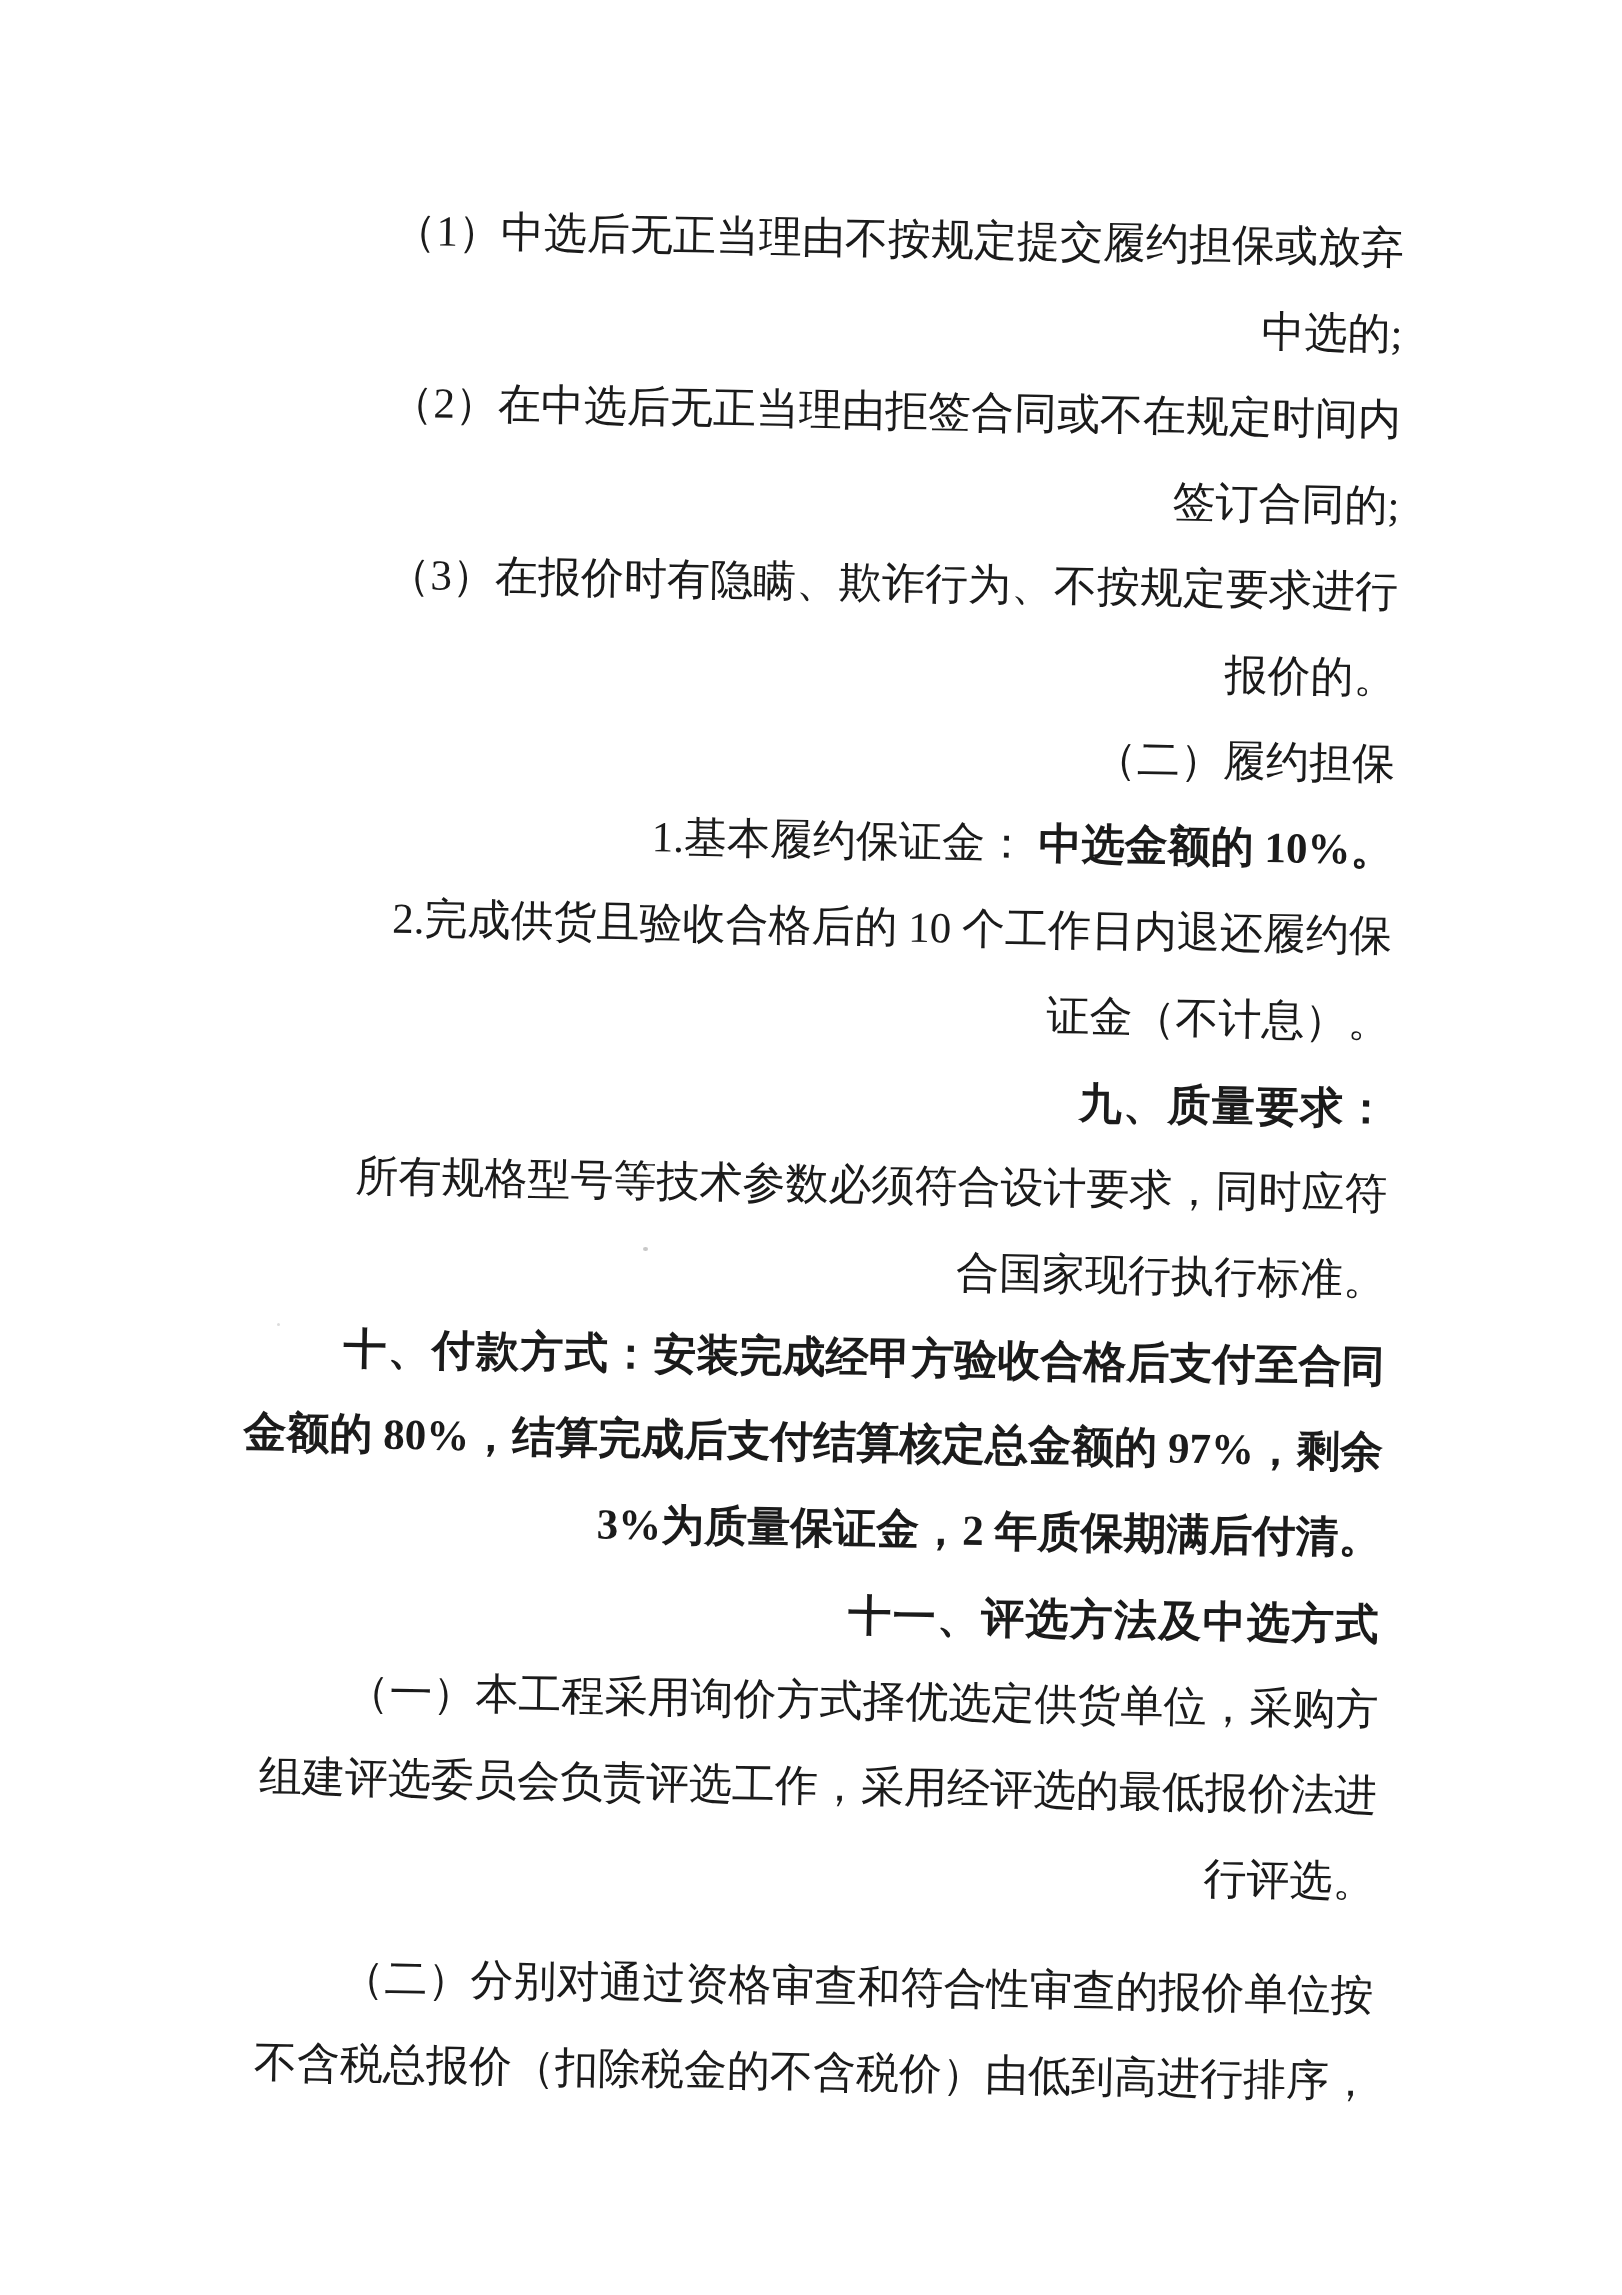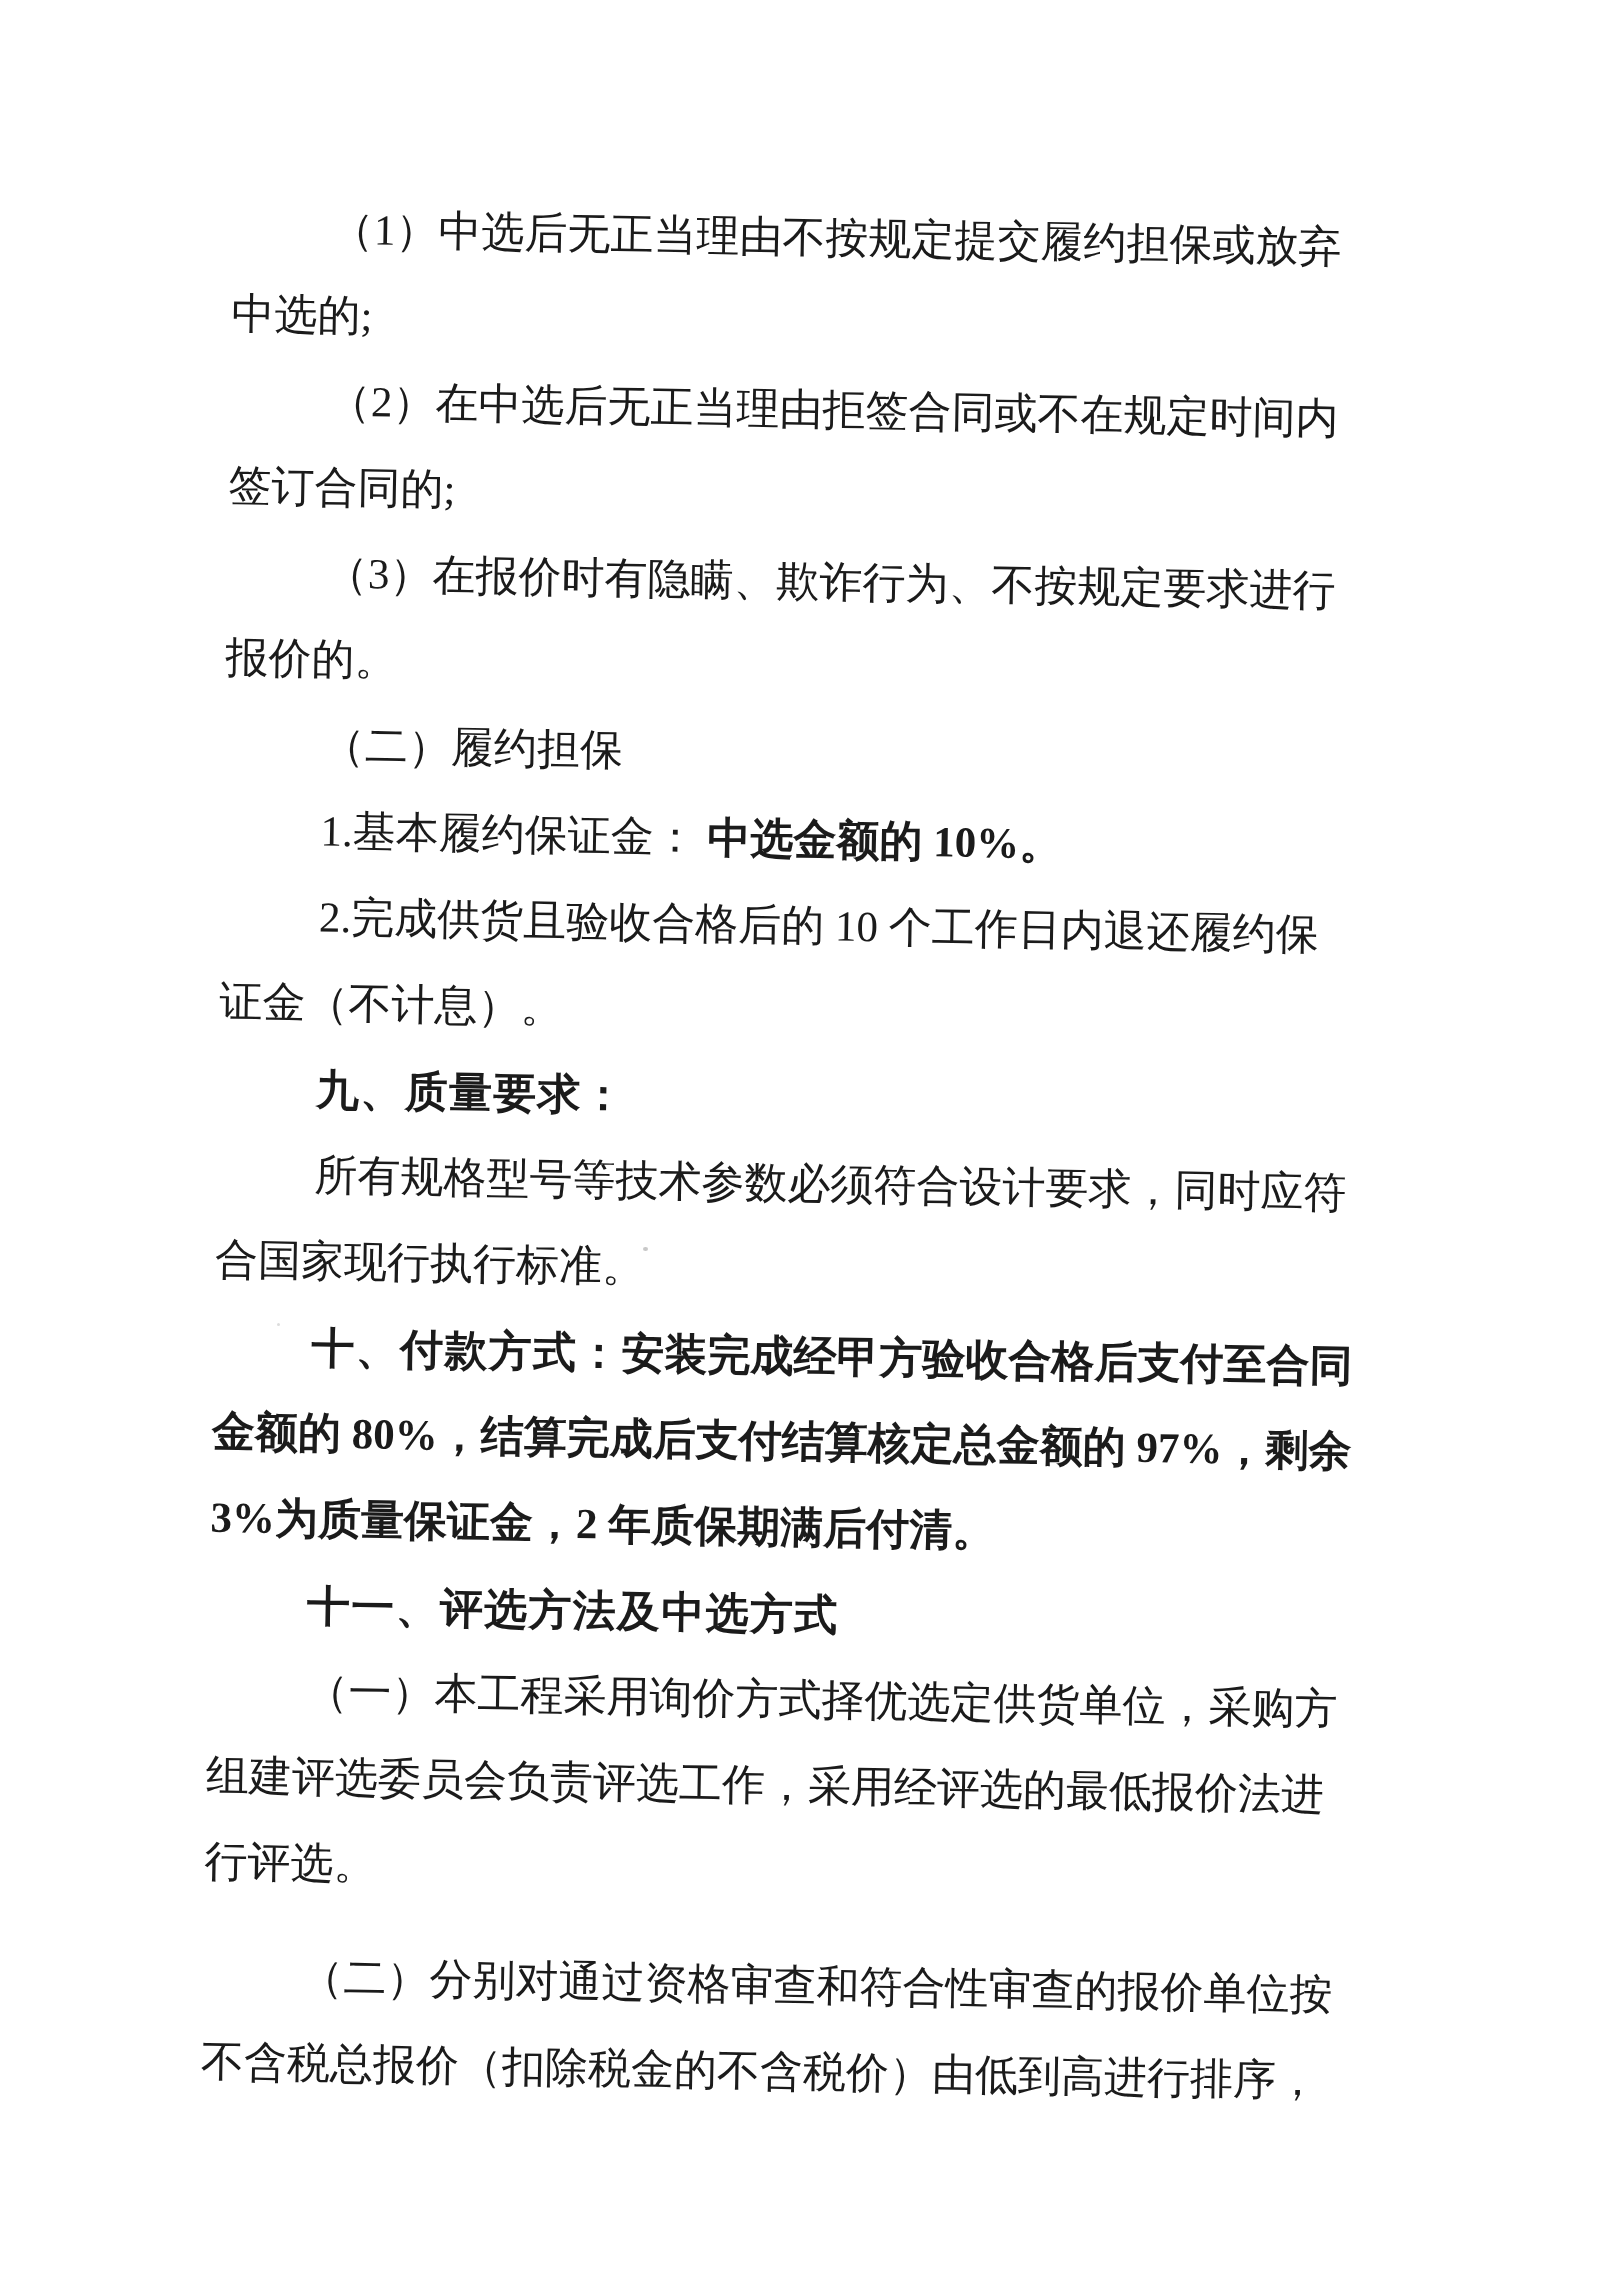--- a/index.html
+++ b/index.html
@@ -13,20 +13,21 @@
     width: 1623px;
     height: 2295px;
     background: var(--paper);
     overflow: hidden;
   }
   .page {
     position: relative;
     width: 1623px;
     height: 2295px;
     background: var(--paper);
+    text-align: right;
   }
   
   .content {
     position: absolute;
     left: 217px;
     top: 195px;
     width: 1171px;
     transform: rotate(1.0deg);
     transform-origin: 50% 50%;
     color: var(--ink);

